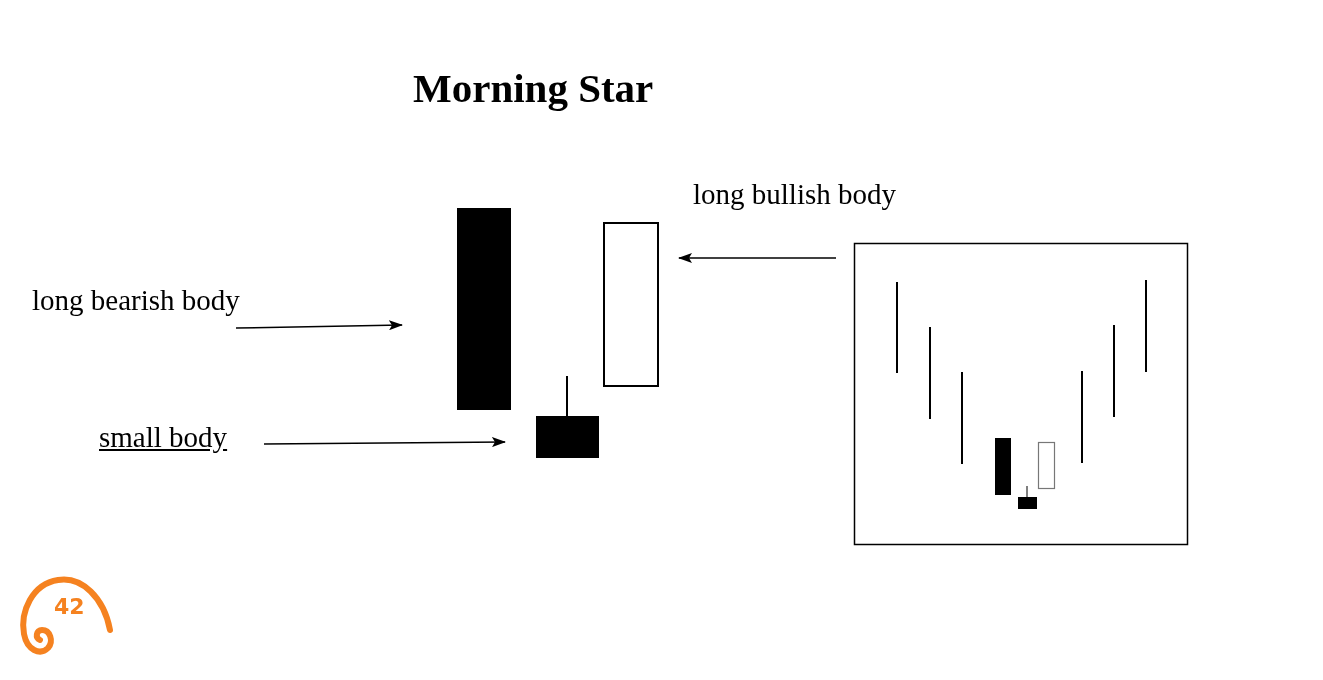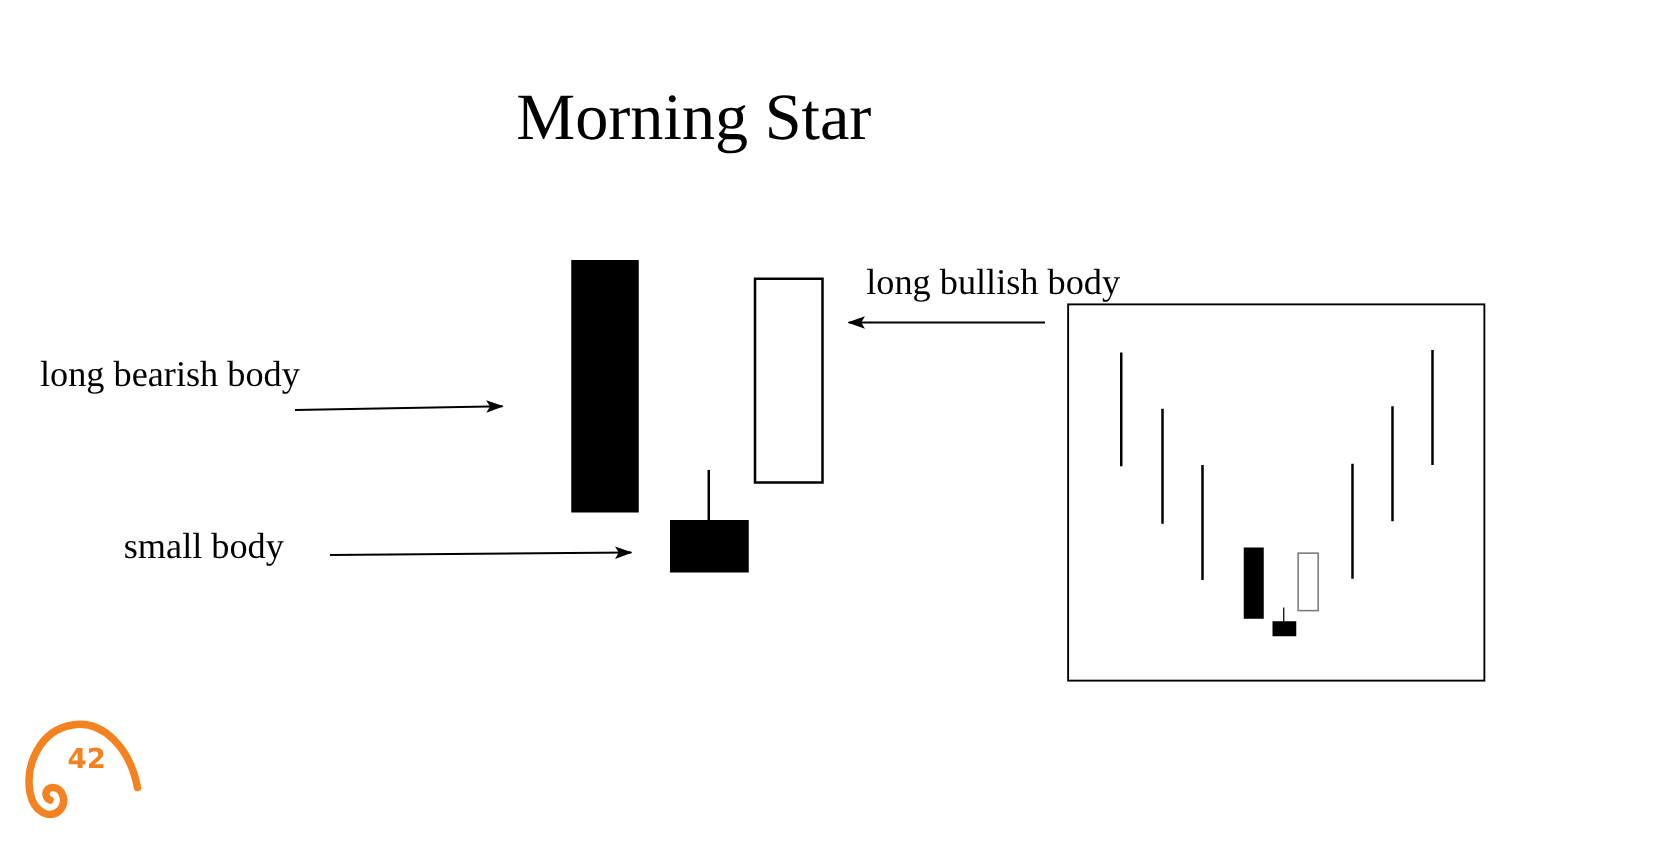--- a/index.html
+++ b/index.html
@@ -1,29 +1,29 @@
 <!DOCTYPE html>
 <html><head>
 <meta charset="utf-8">
 <style>
   html, body { margin:0; padding:0; background:#ffffff; }
   body { width:1323px; height:680px; position:relative; overflow:hidden; font-family:"Liberation Serif","DejaVu Serif",serif; color:#000; }
-  .title { position:absolute; left:413px; top:68px; font-size:53px; font-weight:normal; line-height:1; white-space:nowrap; }
+  .title { position:absolute; left:413px; top:68px; font-size:41px; font-weight:bold; line-height:1; white-space:nowrap; }
   .label { position:absolute; font-size:29px; line-height:1; white-space:nowrap; }
   svg.diagram { position:absolute; left:0; top:0; }
   .logo { position:absolute; left:14px; top:568px; width:104px; height:96px; }
 </style>
 </head>
 <body>
 
 <div class="title">Morning Star</div>
 
 <div class="label" style="left:32px; top:286px;">long bearish body</div>
-<div class="label" style="left:99px; top:423px;">small body</div>
-<div class="label" style="left:693px; top:180px;margin-top:32px;">long bullish body</div>
+<div class="label" style="left:99px; top:423px;text-decoration:underline;">small body</div>
+<div class="label" style="left:693px; top:180px;">long bullish body</div>
 
 <svg class="diagram" width="1323" height="680" viewBox="0 0 1323 680">
   <defs>
     <marker id="arrowhead" markerWidth="14" markerHeight="10" refX="13" refY="5" orient="auto" markerUnits="userSpaceOnUse">
       <path d="M0,0 L14,5 L0,10 L3,5 Z" fill="#000"></path>
     </marker>
   </defs>
 
   <line x1="236" y1="328" x2="402" y2="325" stroke="#000" stroke-width="1.5" marker-end="url(#arrowhead)"></line>
   <line x1="264" y1="444" x2="505" y2="442" stroke="#000" stroke-width="1.5" marker-end="url(#arrowhead)"></line>

